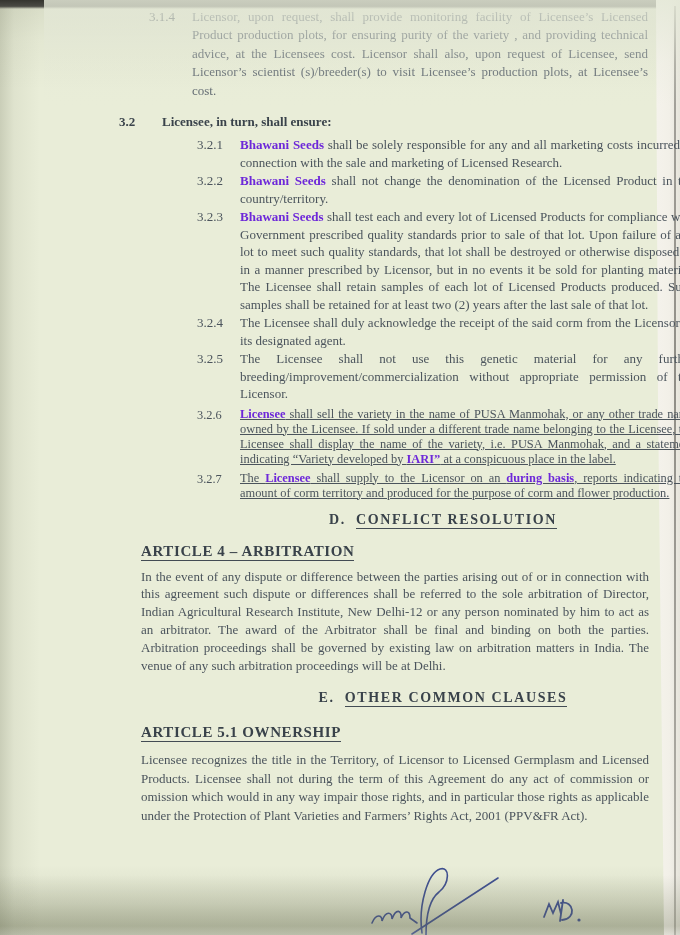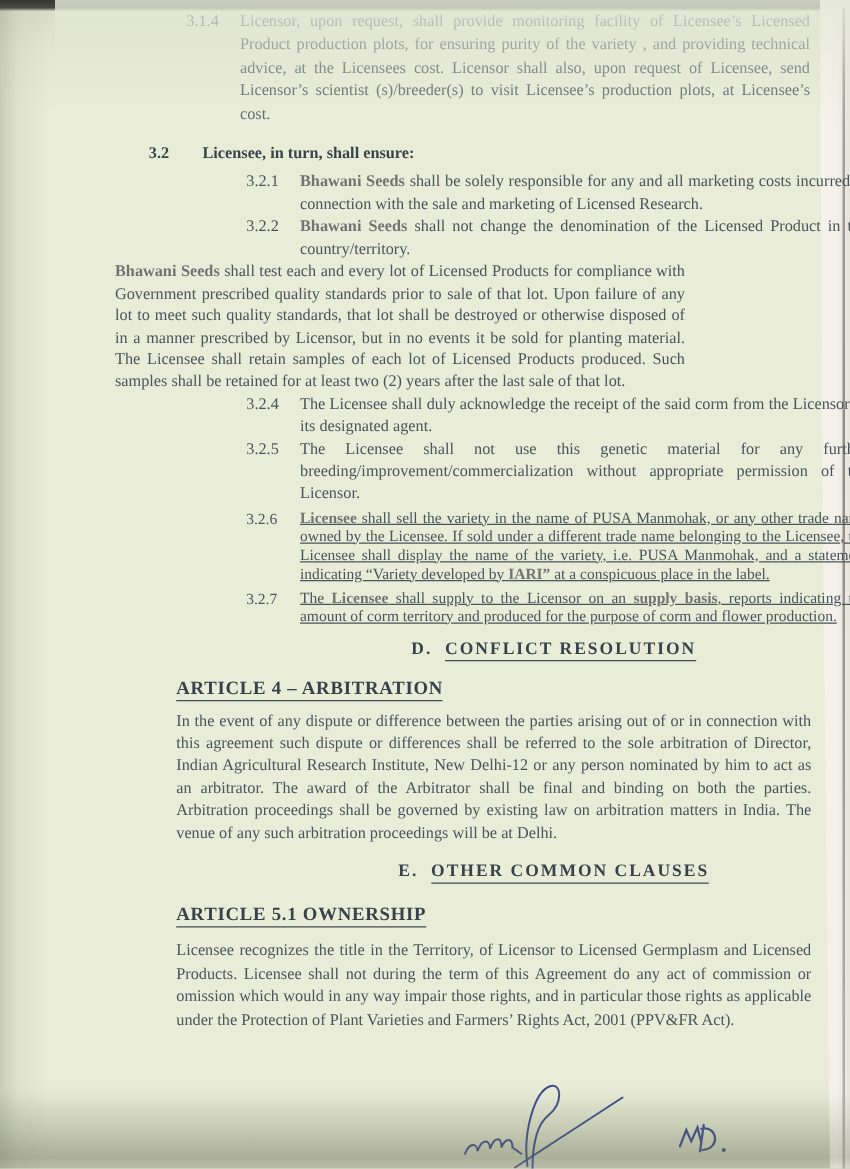--- a/index.html
+++ b/index.html
@@ -42,21 +42,21 @@
   .clause{display:flex;margin-top:1px;}
   .clause .cnum{
     flex:0 0 43px;margin-left:105px;line-height:17.5px;
   }
   .clause .cbody{
     width:456px;text-align:justify;line-height:17.5px;
   }
   .clause.small{font-size:12.4px;}
   .clause.small .cbody{line-height:15px;text-decoration:underline;}
   .clause.small{margin-top:4px;}
-  b{font-weight:bold;color:#737373;}
+  b{font-weight:bold;color:#6d28d9;}
 
   .top-block{position:relative;padding-top:7px;}
   .top-block .cbody{line-height:18.4px;color:#5d666e;}
   .fade-overlay{
     position:absolute;left:0;top:0;width:650px;height:105px;pointer-events:none;
     background:linear-gradient(180deg,rgba(228,232,215,0.85) 0%,rgba(228,232,215,0.55) 30%,rgba(228,232,215,0.22) 60%,rgba(228,232,215,0) 100%);
   }
   .sec-head{margin-top:13px;display:flex;font-weight:bold;color:#3a434b;}
   .sec-head .snum{flex:0 0 43px;margin-left:75px;line-height:18px;}
   .sec-head .stitle{line-height:18px;text-align:center;}
@@ -109,37 +109,38 @@
   <div class="clause-list" style="margin-top:5px;margin-left:48px;">
       <div class="clause">
         <span class="cnum">3.2.1</span>
         <div class="cbody"><b>Bhawani Seeds</b><span> shall be solely responsible for any and all marketing costs incurred in connection with the sale and marketing of Licensed Research.</span></div>
       </div>
       <div class="clause">
         <span class="cnum">3.2.2</span>
         <div class="cbody"><b>Bhawani Seeds</b><span> shall not change the denomination of the Licensed Product in the country/territory.</span></div>
       </div>
       <div class="clause">
+        <span class="cnum">3.2.3</span>
         <div class="cbody"><b>Bhawani Seeds</b><span> shall test each and every lot of Licensed Products for compliance with Government prescribed quality standards prior to sale of that lot. Upon failure of any lot to meet such quality standards, that lot shall be destroyed or otherwise disposed of in a manner prescribed by Licensor, but in no events it be sold for planting material. The Licensee shall retain samples of each lot of Licensed Products produced. Such samples shall be retained for at least two (2) years after the last sale of that lot.</span></div>
       </div>
       <div class="clause">
         <span class="cnum">3.2.4</span>
         <div class="cbody"><span>The Licensee shall duly acknowledge the receipt of the said corm from the Licensor or its designated agent.</span></div>
       </div>
       <div class="clause">
         <span class="cnum">3.2.5</span>
         <div class="cbody"><span>The Licensee shall not use this genetic material for any further breeding/improvement/commercialization without appropriate permission of the Licensor.</span></div>
       </div>
       <div class="clause small">
         <span class="cnum">3.2.6</span>
         <div class="cbody"><b>Licensee</b><span> shall sell the variety in the name of PUSA Manmohak, or any other trade name owned by the Licensee. If sold under a different trade name belonging to the Licensee, the Licensee shall display the name of the variety, i.e. PUSA Manmohak, and a statement indicating “Variety developed by </span><b>IARI”</b><span> at a conspicuous place in the label.</span></div>
       </div>
       <div class="clause small">
         <span class="cnum">3.2.7</span>
-        <div class="cbody"><span>The </span><b>Licensee</b><span> shall supply to the Licensor on an </span><b>supply basis</b><span>, reports indicating the amount of corm territory and produced for the purpose of corm and flower production.</span></div>
+        <div class="cbody"><span>The </span><b>Licensee</b><span> shall supply to the Licensor on an </span><b>during basis</b><span>, reports indicating the amount of corm territory and produced for the purpose of corm and flower production.</span></div>
       </div>
     </div>
 
   <div class="center-head">
     <span>D.</span>&nbsp;
     <span class="u">CONFLICT RESOLUTION</span>
   </div>
 
   <div class="article-head gap-a4">
     <span class="u">ARTICLE 4 – ARBITRATION</span>

